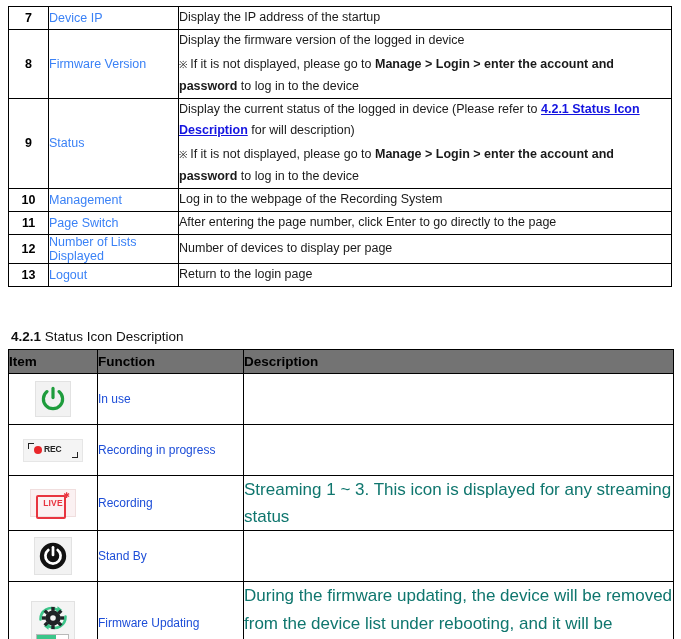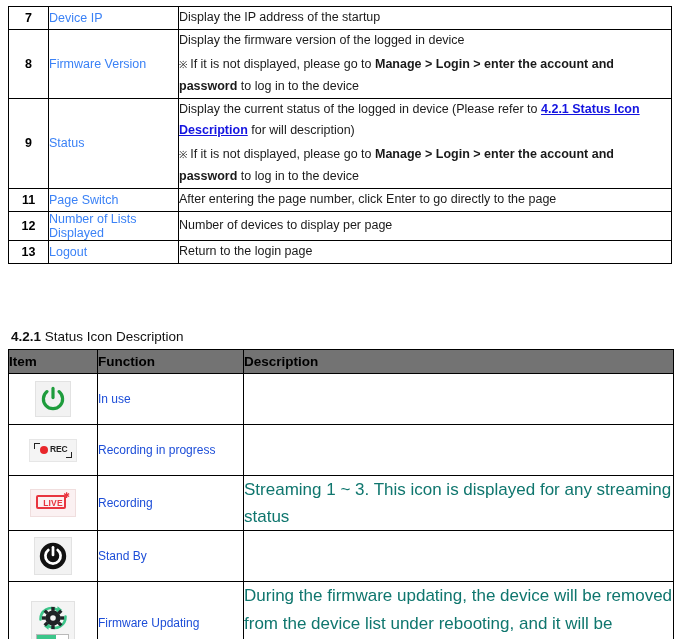--- a/index.html
+++ b/index.html
@@ -144,20 +144,21 @@
   .ico-power-green { padding: 3px; }
 
   
   .ico-rec {
     width: 46px;
     height: 21px;
     position: relative;
     background: #f4f4f4;
     border: 1px solid #e6e6e6;
     display: inline-block;
+    padding-left: 12px;
   }
   .ico-rec .dot {
     position: absolute;
     left: 10px;
     top: 6px;
     width: 8px;
     height: 8px;
     border-radius: 50%;
     background: #e8262a;
   }
@@ -189,21 +190,21 @@
     background: #fbf1f2;
     border: 1px solid #f0dede;
     display: inline-block;
     position: relative;
   }
   .ico-live .inner {
     position: absolute;
     left: 5px;
     top: 5px;
     width: 30px;
-    height: 14px;
+    height: 24px;
     border: 2px solid #e8343f;
     border-radius: 2px;
     box-sizing: border-box;
   }
   .ico-live .lt {
     position: absolute;
     left: 0;
     top: 0;
     width: 30px;
     height: 14px;
@@ -284,20 +285,27 @@
 
       <tr>
         <td class="cell-item">9</td>
         <td class="cell-func">Status</td>
         <td class="cell-desc">
           <p><span>Display the current status of the logged in device (Please refer to </span><a class="lnk" href="#">4.2.1 Status Icon Description</a><span> for will description)</span></p>
           <p><span class="mark">※ </span><span>If it is not displayed, please go to </span><span class="b">Manage &gt; Login &gt; enter the account and password</span><span> to log in to the device</span></p>
         </td>
       </tr>
 
+      <tr>
+        <td class="cell-item">10</td>
+        <td class="cell-func">Management</td>
+        <td class="cell-desc">
+          <p>Log in to the webpage of the Recording System</p>
+        </td>
+      </tr>
 
       <tr>
         <td class="cell-item">11</td>
         <td class="cell-func">Page Switch</td>
         <td class="cell-desc">
           <p>After entering the page number, click Enter to go directly to the page</p>
         </td>
       </tr>
 
       <tr>

